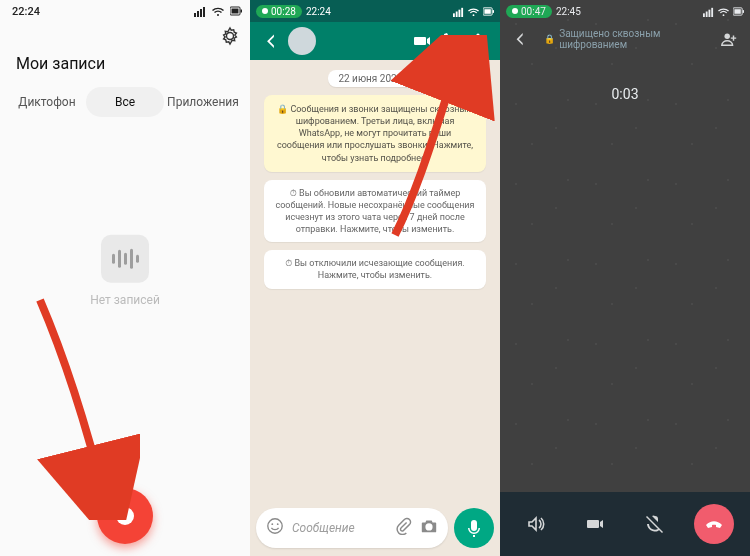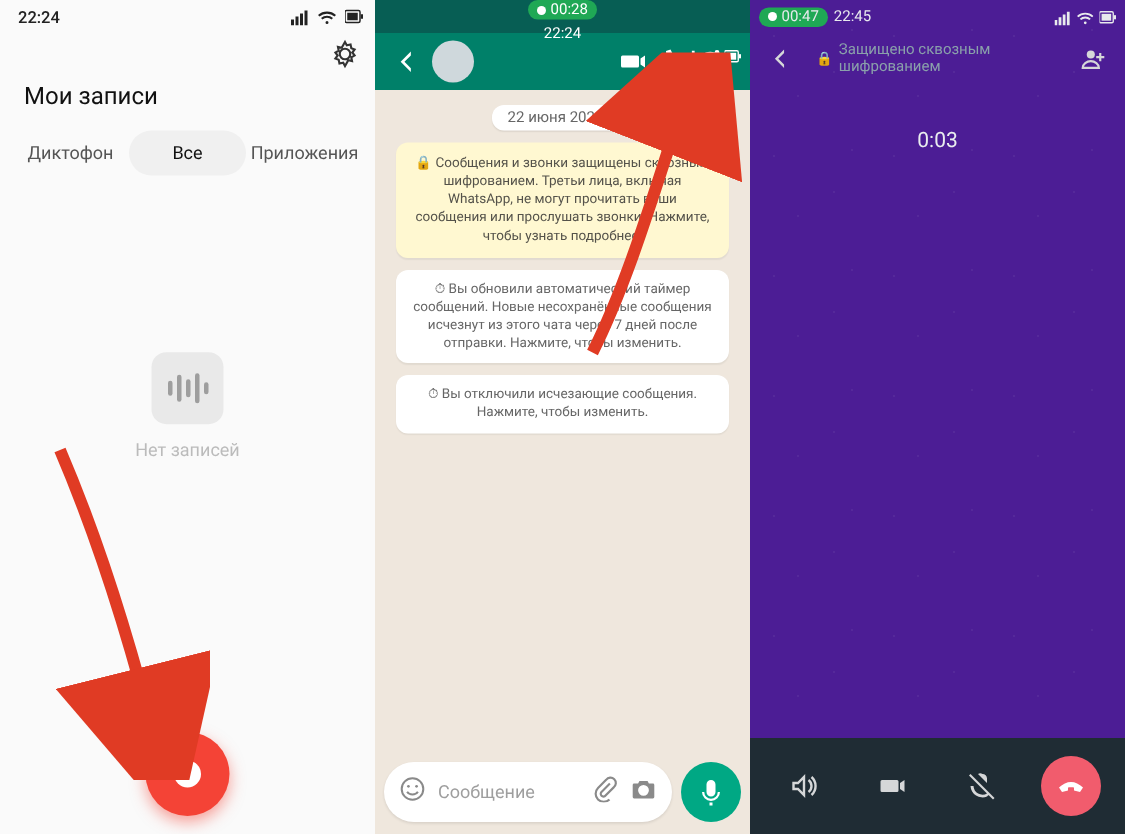--- a/index.html
+++ b/index.html
@@ -32,46 +32,46 @@
   .s1 .empty .wave span:nth-child(5){height:8px}
   .s1 .empty .msg { font-size:12px; }
   .s1 .rec-btn { position:absolute; bottom:12px; left:50%; transform:translateX(-50%); width:56px; height:56px; border-radius:50%; background:#f44336; box-shadow:0 4px 10px rgba(244,67,54,.5); display:flex; align-items:center; justify-content:center; cursor:pointer; }
   .s1 .rec-btn::after { content:""; width:18px; height:18px; border-radius:50%; background:#fff; }
 
   
   .arrow1 { position:absolute; left:20px; top:290px; width:120px; height:230px; pointer-events:none; }
 
   
   .s2 { background:#efe7dd; }
-  .s2 .status { height:22px; background:#075e54; display:flex; align-items:center; padding:0 6px; font-size:10px; color:#fff; gap:4px;flex-direction:column; }
+  .s2 .status { height:22px; background:#075e54; display:flex; align-items:center; padding:0 6px; font-size:10px; color:#fff; gap:4px; }
   .s2 .status svg { width:11px; height:11px; fill:#fff; }
   .s2 .status .pill { background:#1fa855; border-radius:9px; padding:1px 6px; display:flex; align-items:center; gap:3px; }
   .s2 .status .pill .dot { width:6px;height:6px;border-radius:50%;background:#fff;}
   .s2 .status .right { margin-left:auto; display:flex; gap:4px; align-items:center; }
   .s2 .appbar { height:38px; background:#008069; display:flex; align-items:center; padding:0 8px; color:#fff; }
   .s2 .appbar .back, .s2 .appbar .ico { width:28px; height:28px; display:flex; align-items:center; justify-content:center; cursor:pointer; }
   .s2 .appbar svg { width:20px; height:20px; fill:#fff; }
   .s2 .appbar .avatar { width:28px;height:28px;border-radius:50%;background:#cfd8dc; margin-left:2px;}
   .s2 .appbar .spacer { flex:1; }
   .s2 .chatbody { position:absolute; top:60px; bottom:54px; left:0; right:0; padding:8px; }
   .s2 .datechip { margin:2px auto 8px; width:fit-content; background:#fff; border-radius:8px; padding:3px 10px; font-size:10px; color:#666; box-shadow:0 1px 1px rgba(0,0,0,.08);}
   .s2 .notice { background:#fff8d1; border-radius:8px; padding:8px 10px; font-size:9px; color:#54524a; text-align:center; margin:0 6px 8px; line-height:1.35; box-shadow:0 1px 1px rgba(0,0,0,.06);}
   .s2 .notice .lock { font-size:9px; }
   .s2 .sysmsg { background:#fff; border-radius:8px; padding:7px 10px; font-size:9px; color:#666; text-align:center; margin:0 6px 8px; line-height:1.35; box-shadow:0 1px 1px rgba(0,0,0,.06);}
-  .s2 .inputbar { position:absolute; bottom:8px; left:6px; right:6px; display:flex; gap:6px; align-items:flex-start; }
+  .s2 .inputbar { position:absolute; bottom:8px; left:6px; right:6px; display:flex; gap:6px; align-items:flex-start;font-style:italic; }
   .s2 .composer { flex:1; background:#fff; border-radius:22px; height:40px; display:flex; align-items:center; padding:0 10px; gap:8px; box-shadow:0 1px 2px rgba(0,0,0,.1);}
   .s2 .composer svg { width:18px;height:18px;fill:#8a8a8a;}
   .s2 .composer .txt { flex:1; font-size:12px; color:#9e9e9e; }
   .s2 .micfab { width:40px;height:40px;border-radius:50%;background:#00a884;display:flex;align-items:center;justify-content:center;cursor:pointer;}
   .s2 .micfab svg{width:20px;height:20px;fill:#fff;}
 
   .arrow2 { position:absolute; left:135px; top:35px; width:110px; height:210px; pointer-events:none; z-index:5;}
 
   
-  .s3 { background:#4c1d95; color:#d5d7d8; }
+  .s3 { background:#404040; color:#d5d7d8; }
   .s3 .doodle { position:absolute; inset:0; opacity:.05; background:
     radial-gradient(circle at 20% 30%, #fff 0 1px, transparent 1px),
     radial-gradient(circle at 70% 60%, #fff 0 1px, transparent 1px),
     radial-gradient(circle at 40% 80%, #fff 0 1px, transparent 1px),
     radial-gradient(circle at 85% 25%, #fff 0 1px, transparent 1px);
     background-size:80px 80px; }
   .s3 .status { height:22px; display:flex; align-items:center; padding:0 6px; font-size:10px; color:#e8eaed; gap:4px; position:relative; z-index:2;}
   .s3 .status svg { width:11px;height:11px;fill:#e8eaed;}
   .s3 .status .pill { background:#1fa855; border-radius:9px; padding:1px 6px; display:flex; align-items:center; gap:3px; }
   .s3 .status .pill .dot{width:6px;height:6px;border-radius:50%;background:#fff;}

